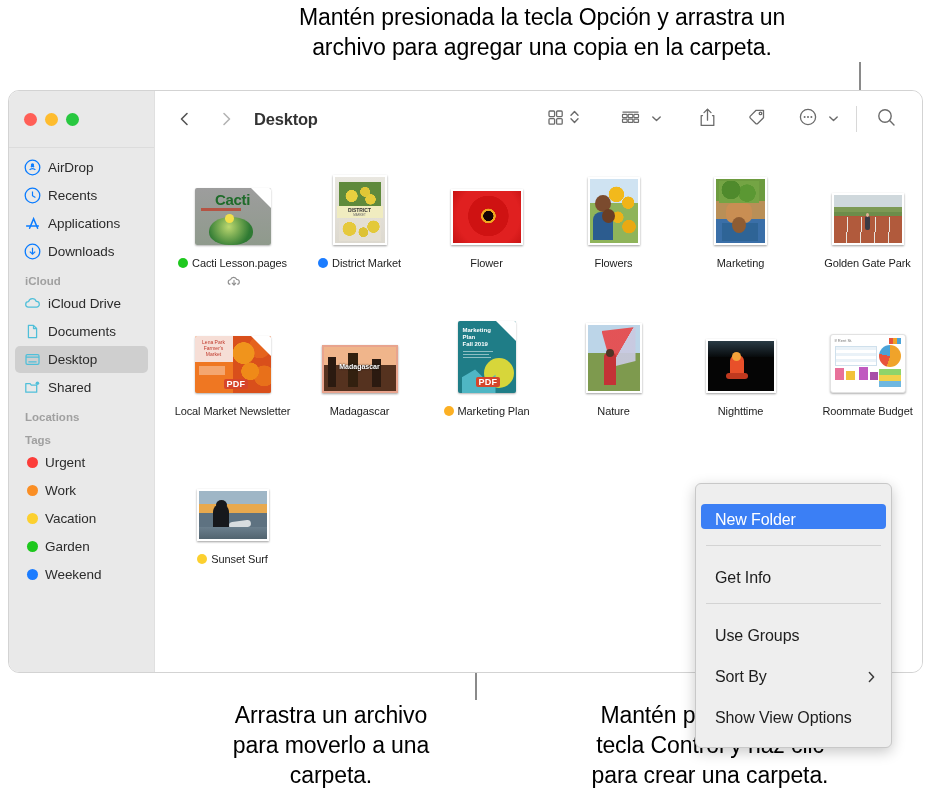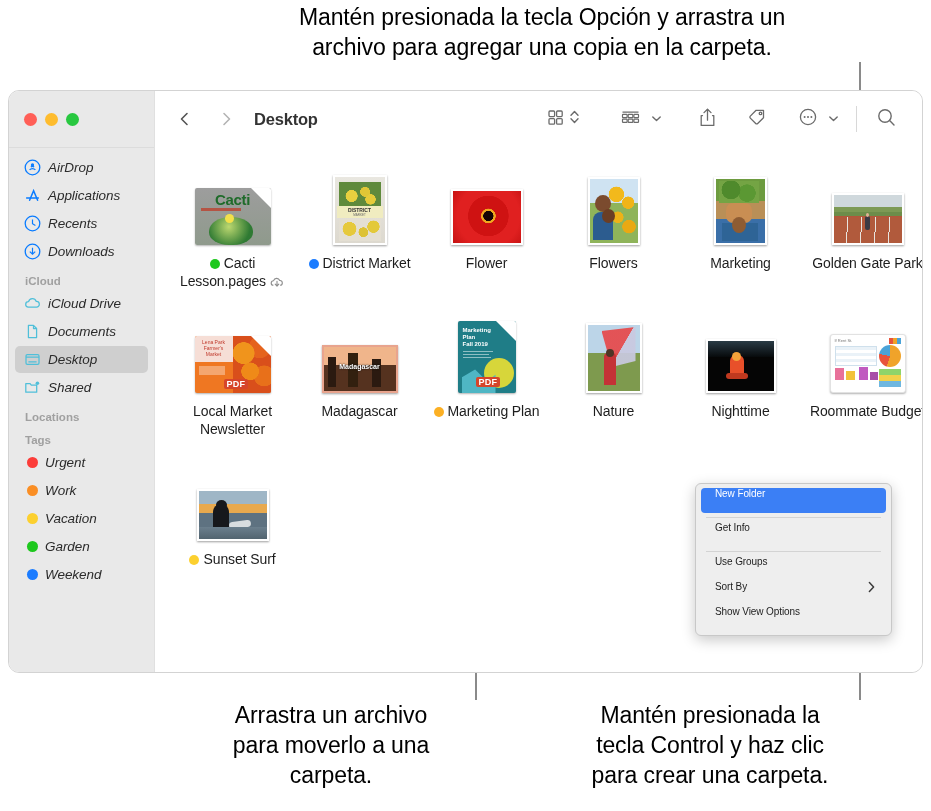--- a/index.html
+++ b/index.html
@@ -71,21 +71,20 @@
 
   .sb-item {
     display: flex;
     align-items: center;
     height: 27px;
     padding: 0 8px 0 9px;
     margin: 1px 6px;
     border-radius: 5px;
     gap: 7px;
     box-sizing: border-box;
-    font-style: italic;
   }
   .sb-item.selected { background: #cfcfcf; }
   .sb-label {
     font-size: 13.5px;
     color: #2b2b2b;
     letter-spacing: -0.05px;
     white-space: nowrap;
   }
   .sb-icon { width: 17px; height: 17px; flex: 0 0 17px; display:block; }
   .sb-header {
@@ -159,21 +158,21 @@
     box-sizing: border-box;
   }
   .thumb-wrap {
     height: 76px;
     display: flex;
     align-items: flex-end;
     justify-content: center;
   }
   .fname {
     margin-top: 9px;
-    font-size: 14px;
+    font-size: 11px;
     color: #1d1d1d;
     text-align: center;
     line-height: 18px;
     max-width: 126px;
     letter-spacing: -0.1px;
   }
   .fname .dot {
     display: inline-block;
     width: 10px; height: 10px;
     border-radius: 50%;
@@ -211,25 +210,25 @@
     border: 1px solid #c8c8c8;
     border-radius: 6px;
     box-shadow: 0 4px 14px rgba(0,0,0,.22);
     padding: 4px 0 4px 0;
     box-sizing: border-box;
     z-index: 30;
   }
   .mi {
     height: 25px;
     display: flex;
-    align-items: flex-start;
+    align-items: flex-end;
     padding: 0 10px 0 14px;
-    font-size: 10px;
+    font-size: 16px;
     color: #1d1d1d;
-    margin: 0 5px;
+    margin: 16px 5px;
     border-radius: 4px;
     box-sizing: border-box;
     letter-spacing: -0.1px;
   }
   .mi.hl { background: #3b7ff5; color: #ffffff; }
   .mi .arrow { margin-left: auto; font-size: 13px; color: #3a3a3a; font-weight: bold;}
   .msep { height:1px; background:#d3d3d3; margin:4px 10px; }
 </style>
 </head>
 <body>
@@ -267,36 +266,36 @@
               <path d="M5.6 10.9a3.8 3.8 0 0 1 5.8 0" stroke-width="1.2"></path>
             <path d="M6.9 8.2a2 2 0 0 1 3.2 0" stroke-width="1.2"></path>
               <circle cx="8.5" cy="6" r="1" fill="#0a7cff"></circle>
           </svg>
         </span>
         <span class="sb-label">AirDrop</span>
       </div>
 
       <div class="sb-item">
         <span class="sb-icon">
+          <svg viewBox="0 0 17 17" width="17" height="17" fill="none" stroke="#0a7cff" stroke-width="1.3">
+            <circle cx="8.5" cy="8.5" r="7.3"></circle>
+              <path d="M8.5 4.4v4.3l2.9 1.7" stroke-width="1.2"></path>
+          </svg>
+        </span>
+        <span class="sb-label">Recents</span>
+      </div>
+
+      <div class="sb-item">
+        <span class="sb-icon">
           <svg viewBox="0 0 17 17" width="17" height="17" fill="none" stroke="#0a7cff" stroke-width="1.5" stroke-linecap="round">
             <path d="M5.6 13.3 9.6 3.8l4 9.5"></path>
               <path d="M2.6 11.1h11.8"></path>
           </svg>
         </span>
         <span class="sb-label">Applications</span>
-      </div>
-
-      <div class="sb-item">
-        <span class="sb-icon">
-          <svg viewBox="0 0 17 17" width="17" height="17" fill="none" stroke="#0a7cff" stroke-width="1.3">
-            <circle cx="8.5" cy="8.5" r="7.3"></circle>
-              <path d="M8.5 4.4v4.3l2.9 1.7" stroke-width="1.2"></path>
-          </svg>
-        </span>
-        <span class="sb-label">Recents</span>
       </div>
 
       <div class="sb-item">
         <span class="sb-icon">
           <svg viewBox="0 0 17 17" width="17" height="17" fill="none" stroke="#0a7cff" stroke-width="1.3">
             <circle cx="8.5" cy="8.5" r="7.3"></circle>
               <path d="M8.5 4.7v6.4M5.8 8.6l2.7 2.6 2.7-2.6" stroke-width="1.2"></path>
           </svg>
         </span>
         <span class="sb-label">Downloads</span>

